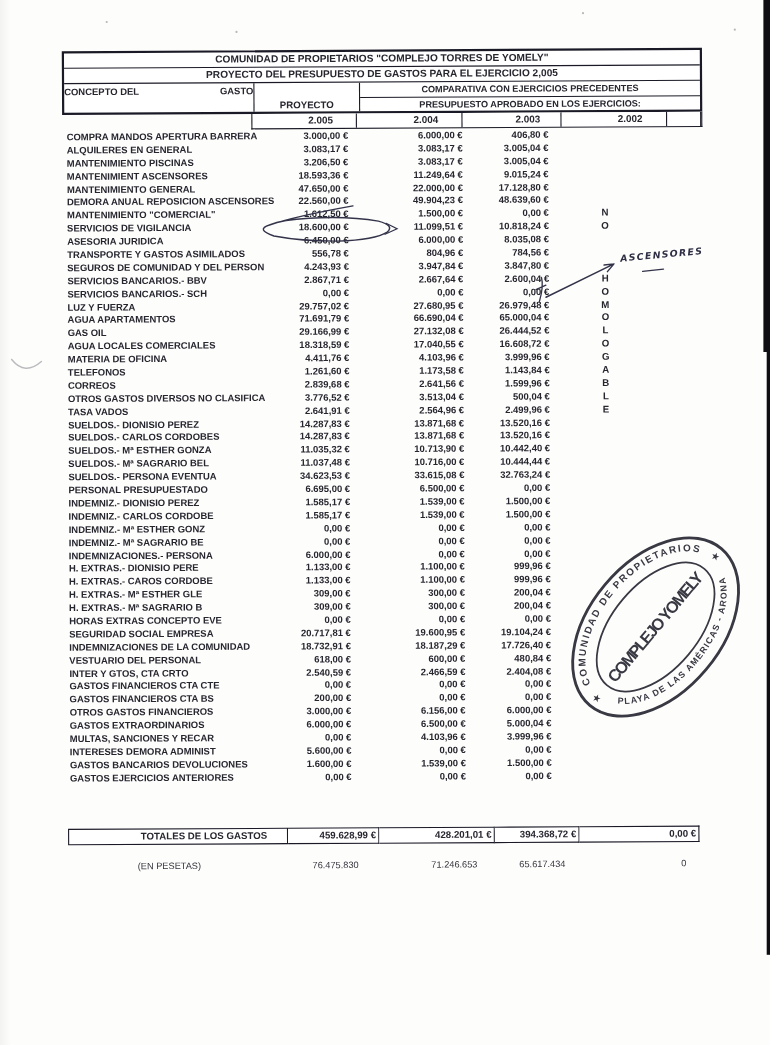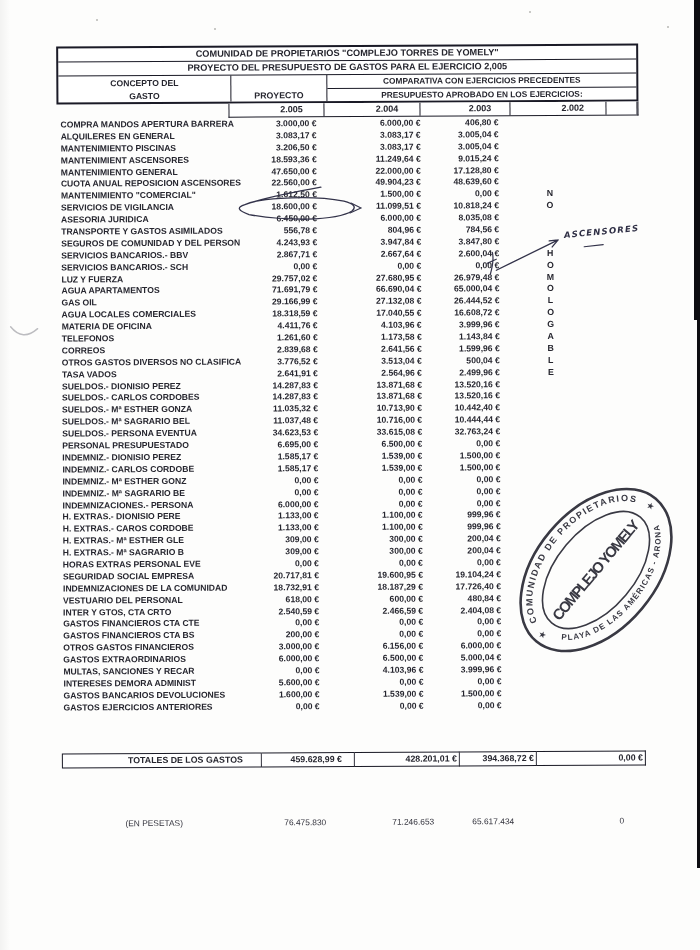--- a/index.html
+++ b/index.html
@@ -8,21 +8,21 @@
   .page::before{content:"";position:absolute;left:0;top:0;width:10px;height:100%;
     background:linear-gradient(to right,rgba(0,0,0,.045),rgba(0,0,0,0));pointer-events:none;}
   .tilt{position:absolute;left:0;top:0;width:700px;height:950px;transform:rotate(-0.3deg);transform-origin:350px 400px;color:#26262f;}
 
   
   .hdr{position:absolute;left:58px;top:45px;width:582px;}
   .top-block{border:2px solid #1a1a26;background:#fff;}
   .r1,.r2{height:13px;line-height:13px;text-align:center;font-weight:700;font-size:9.2px;white-space:nowrap;}
   .r2{border-top:1.4px solid #1a1a26;}
   .r3{display:flex;height:26px;border-top:1.4px solid #1a1a26;}
-  .c-concept{width:172px;border-right:1.5px solid #1a1a26;display:flex;flex-direction:column;
+  .c-concept{width:172px;border-right:1.5px solid #1a1a26;display:flex;flex-direction:row;
     justify-content:space-between;text-align:center;font-weight:700;font-size:8.6px;padding:2px 0 1px;}
   .c-proy{width:95px;border-right:1.5px solid #1a1a26;display:flex;align-items:flex-end;
     justify-content:center;font-weight:700;font-size:8.8px;padding-bottom:1px;}
   .c-comp{flex:1;display:flex;flex-direction:column;font-weight:700;font-size:8.3px;text-align:center;}
   .comp1{flex:1;border-bottom:1.4px solid #1a1a26;line-height:12px;white-space:nowrap;}
   .comp2{flex:1;line-height:12px;white-space:nowrap;}
   .year-row{margin-left:172px;display:flex;height:13px;border:1.8px solid #1a1a26;border-top:none;background:#fff;}
   .year-row .yc{line-height:12px;text-align:center;font-weight:700;font-size:9px;border-right:1.4px solid #1a1a26;padding-left:30px;}
   .y05{width:93px}.y04{width:95px}.y03{width:85px}.y02{width:95px}
   .yfill{flex:1;border-right:none;}
@@ -33,27 +33,27 @@
   .row .c{width:196px;padding-left:2px;overflow:visible;}
   .row .v{text-align:right;}
   .row .a{width:60px}.row .b{width:104px}.row .d{width:78px}
   .row .note{position:absolute;left:482px;width:18px;text-align:center;font-size:8.8px;font-weight:700;}
 
   
   .totals{position:absolute;left:60px;top:752px;display:flex;font-size:8.8px;font-weight:700;}
   .totals .tc{border:1.6px solid #1a1a26;height:13px;line-height:13px;text-align:right;background:#fff;white-space:nowrap;}
   .totals .tc+.tc{border-left:none;}
   .t-label{width:180px;padding-right:18px;}
-  .t05{width:80px;padding-right:12px;}
+  .t05{width:80px;padding-right:2px;}
   .t04{width:102px;padding-right:2px;}
   .t03{width:74px;padding-right:2px;}
   .t02{width:106px;padding-right:2px;}
 
   .pesetas{position:absolute;left:60px;top:780px;display:flex;font-size:8.4px;font-weight:400;color:#33333d;}
-  .pesetas .pc{height:12px;line-height:12px;text-align:right;white-space:nowrap;margin-top:36px;}
+  .pesetas .pc{height:12px;line-height:12px;text-align:right;white-space:nowrap;}
   .p-label{width:184px;text-align:center !important;}
   .p05{width:80px;padding-right:6px;}
   .p04{width:102px;padding-right:6px;}
   .p03{width:74px;padding-right:4px;}
   .p02{width:106px;padding-right:8px;}
 
   
   .annot{position:absolute;left:0;top:0;pointer-events:none;}
   .hand{font-family:"DejaVu Sans",sans-serif;font-style:italic;font-size:8.5px;letter-spacing:1.2px;fill:#2e2e44;font-weight:600;}
   .stamp{position:absolute;left:496px;top:468px;pointer-events:none;opacity:.93;}
@@ -126,21 +126,21 @@
           <span class="note"></span>
         </div>
         <div class="row">
           <span class="c">MANTENIMIENTO GENERAL</span>
           <span class="v a">47.650,00 €</span>
           <span class="v b">22.000,00 €</span>
           <span class="v d">17.128,80 €</span>
           <span class="note"></span>
         </div>
         <div class="row">
-          <span class="c">CUOTA ANUAL REPOSICION ASCENSORES</span>
+          <span class="c">DEMORA ANUAL REPOSICION ASCENSORES</span>
           <span class="v a">22.560,00 €</span>
           <span class="v b">49.904,23 €</span>
           <span class="v d">48.639,60 €</span>
           <span class="note"></span>
         </div>
         <div class="row">
           <span class="c">MANTENIMIENTO "COMERCIAL"</span>
           <span class="v a">1.612,50 €</span>
           <span class="v b">1.500,00 €</span>
           <span class="v d">0,00 €</span>
@@ -350,21 +350,21 @@
           <span class="note"></span>
         </div>
         <div class="row">
           <span class="c">H. EXTRAS.- Mª SAGRARIO B</span>
           <span class="v a">309,00 €</span>
           <span class="v b">300,00 €</span>
           <span class="v d">200,04 €</span>
           <span class="note"></span>
         </div>
         <div class="row">
-          <span class="c">HORAS EXTRAS PERSONAL EVE</span>
+          <span class="c">HORAS EXTRAS CONCEPTO EVE</span>
           <span class="v a">0,00 €</span>
           <span class="v b">0,00 €</span>
           <span class="v d">0,00 €</span>
           <span class="note"></span>
         </div>
         <div class="row">
           <span class="c">SEGURIDAD SOCIAL EMPRESA</span>
           <span class="v a">20.717,81 €</span>
           <span class="v b">19.600,95 €</span>
           <span class="v d">19.104,24 €</span>

